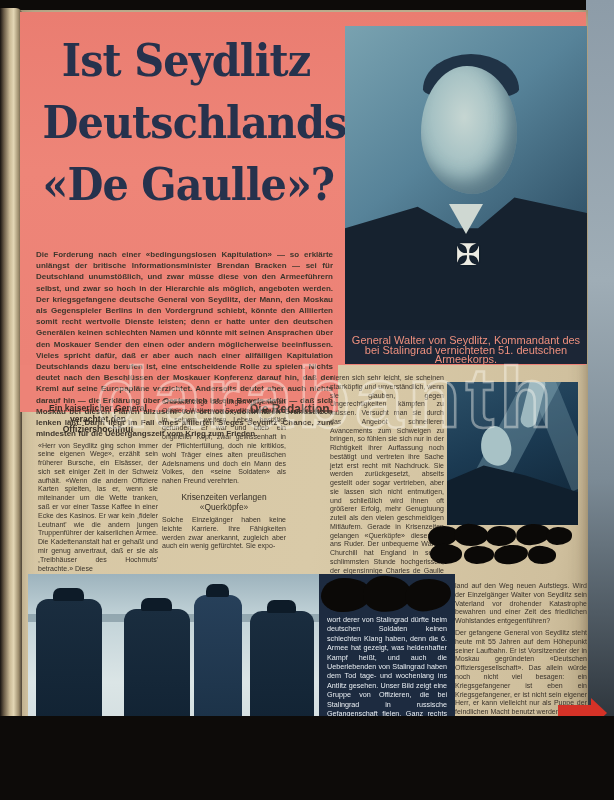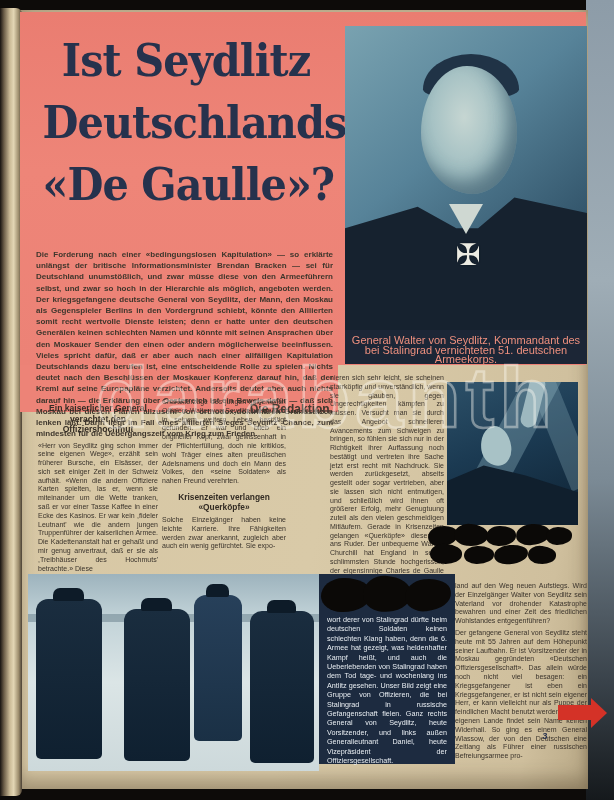--- a/index.html
+++ b/index.html
@@ -1,16 +1,16 @@
 <!DOCTYPE html>
 <html><head>
 <meta charset="utf-8">
 <style>
   html,body{margin:0;padding:0;background:#0d0b09;}
-  #scan{position:relative;width:614px;height:800px;background:#0d0b09;overflow:hidden;
+  #scan{position:relative;width:614px;height:716px;background:#0d0b09;overflow:hidden;
         font-family:"Liberation Sans",sans-serif;}
 
   
   #next-page-edge{position:absolute;left:586px;top:0;width:28px;height:800px;
     background:linear-gradient(#8d9ca8 0%,#9fadb6 35%,#7b8a95 60%,#3a434b 85%,#15191c 100%);}
 
   
   #page{position:absolute;left:18px;top:10px;width:570px;height:779px;background:
     linear-gradient(100deg,#cdbd9b 0%,#d7c7a4 8%,#d9caa8 55%,#cfbf9d 90%,#b8a886 100%);
     box-shadow:inset 0 -10px 18px rgba(60,45,25,.35), inset 0 6px 10px rgba(60,45,25,.18);}
@@ -52,21 +52,21 @@
   #caption-portrait{position:absolute;left:345px;top:330px;width:242px;height:34px;background:#1c2636;
     color:#ee907e;font-size:11px;line-height:9.5px;text-align:center;padding-top:6px;box-sizing:border-box;}
 
   
   .bodytxt{color:#3a332b;text-align:justify;}
   #col1{position:absolute;left:38px;top:403px;width:120px;}
   #col1-heading{font-size:8.6px;line-height:10.5px;font-weight:bold;color:#332c24;text-align:center;margin-bottom:7px;}
   #col1-body{font-size:7px;line-height:8.8px;}
   #col2{position:absolute;left:162px;top:398px;width:124px;}
   #col2-body1{font-size:7px;line-height:8.8px;}
-  #col2-subheading{font-size:8.4px;font-weight:bold;color:#332c24;text-align:center;margin:6px 0 4px 0;}
+  #col2-subheading{font-size:8.4px;font-weight:normal;color:#332c24;text-align:center;margin:6px 0 4px 0;}
   #col2-body2{font-size:7px;line-height:8.8px;}
   #col3{position:absolute;left:330px;top:374px;width:114px;font-size:7px;line-height:8.75px;}
   #col4{position:absolute;left:455px;top:582px;width:132px;font-size:7px;line-height:8.8px;}
   #col4 .para{margin:0 0 3px 0;}
 
   
   #photo-orator{position:absolute;left:447px;top:382px;width:131px;height:143px;overflow:hidden;
     background:linear-gradient(160deg,#2c5068 0%,#1b3a52 45%,#0f2334 100%);}
   .p2-flag1{position:absolute;left:54px;top:-30px;width:34px;height:150px;background:rgba(150,185,198,.35);transform:rotate(28deg);}
   .p2-flag2{position:absolute;left:96px;top:-40px;width:26px;height:150px;background:rgba(150,185,198,.28);transform:rotate(-22deg);}

